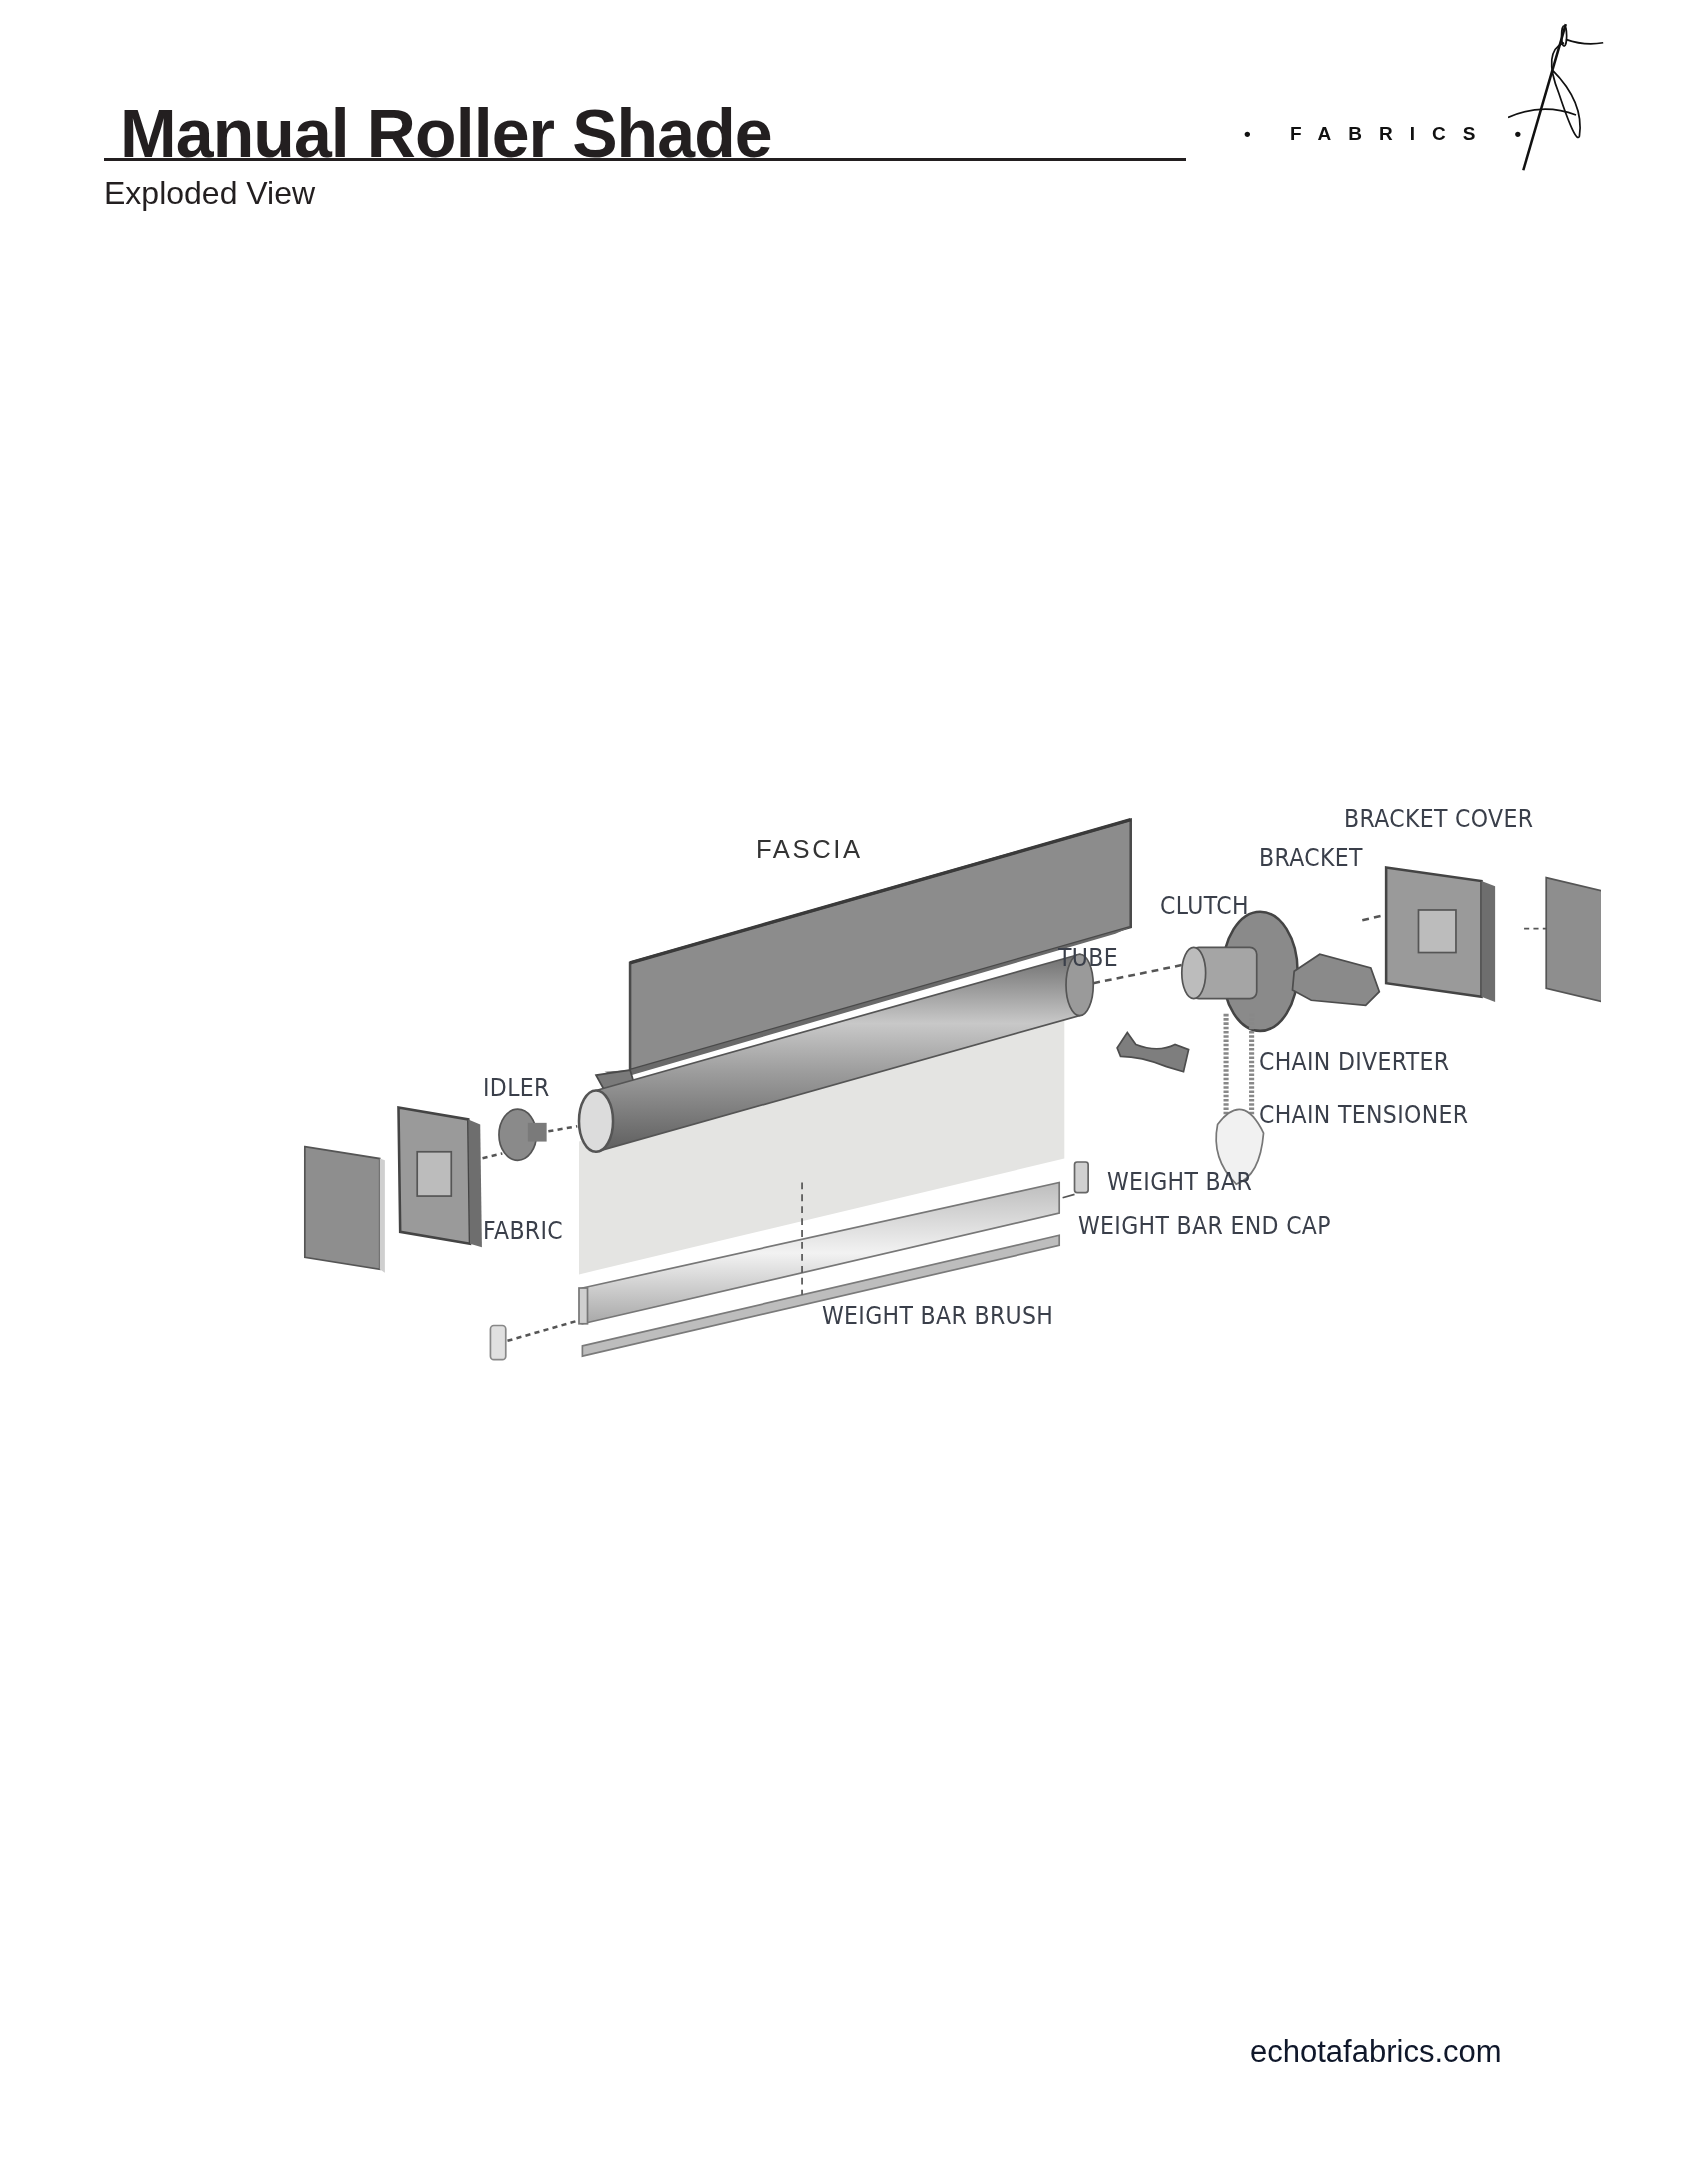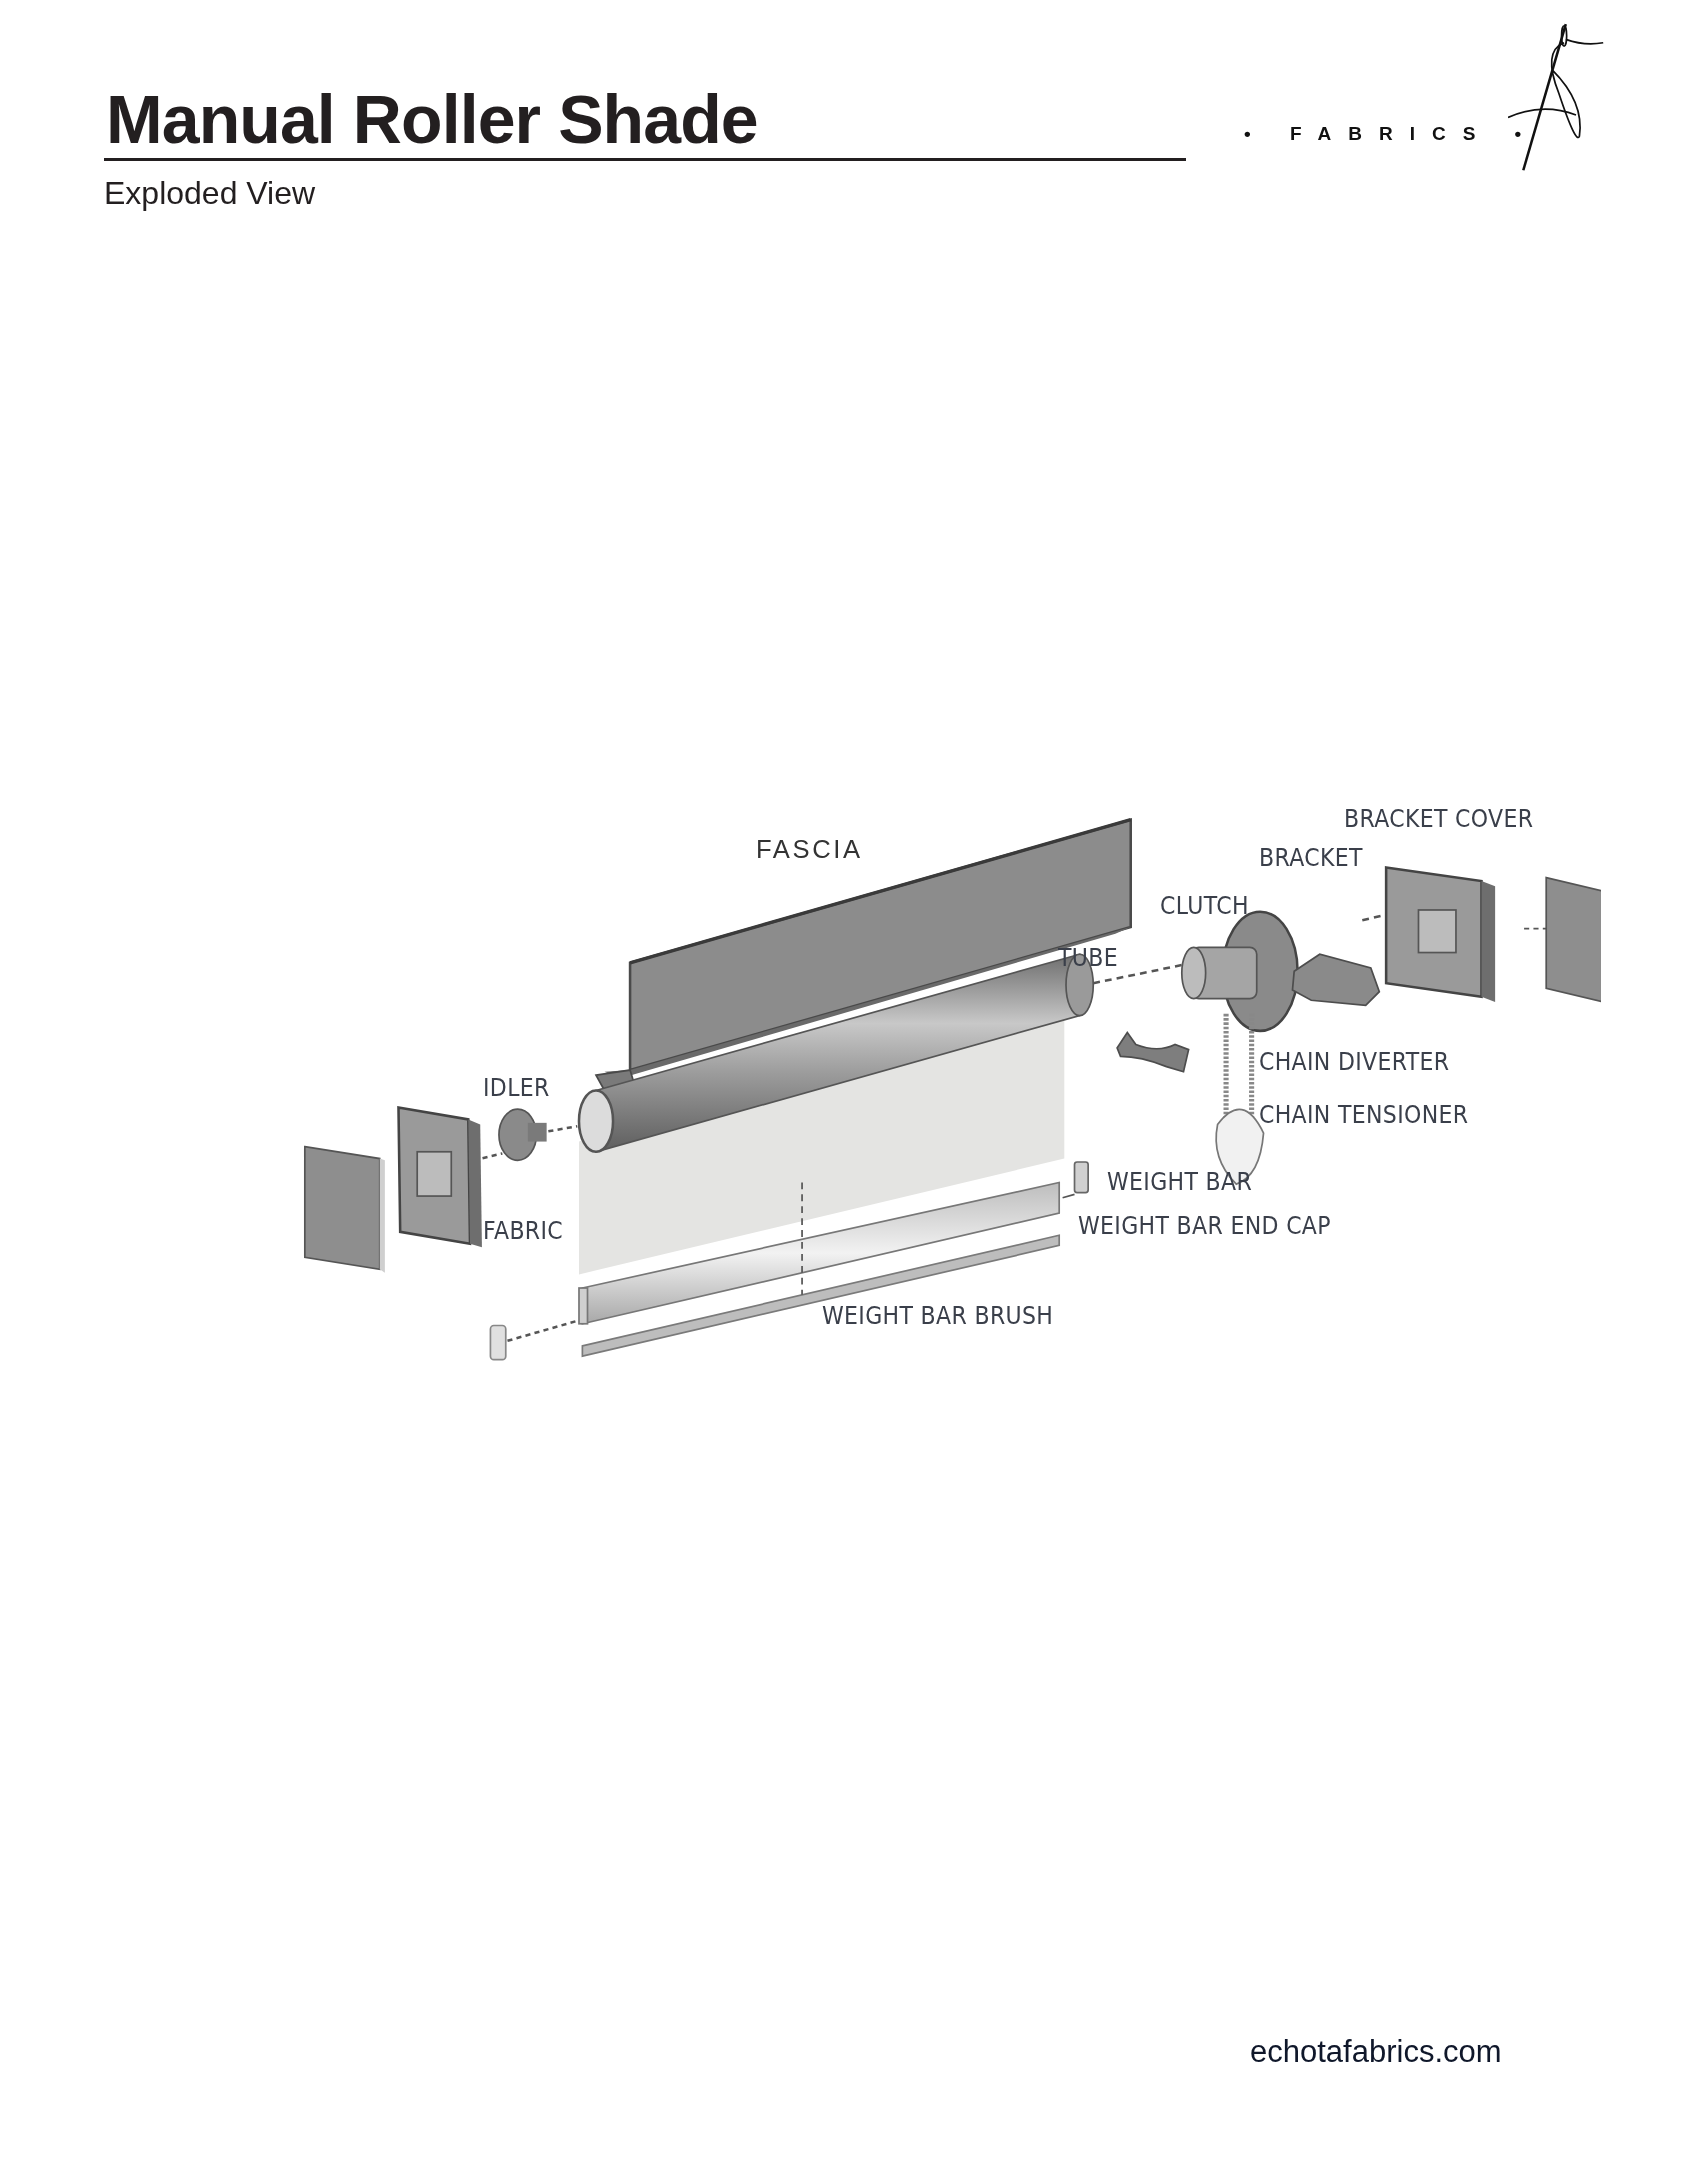--- a/index.html
+++ b/index.html
@@ -1,17 +1,17 @@
 <!DOCTYPE html>
 <html style="font-size:13.6px"><head>
 <meta charset="utf-8">
 <style>
   html, body { margin: 0; padding: 0; background: #ffffff; }
   body { width: 1685px; height: 2181px; position: relative; overflow: hidden; font-family: "Liberation Sans", sans-serif; color: #231f20; }
-  .title { position: absolute; left: 104px; top: 78px; font-size: 68px; font-weight: bold; letter-spacing: -0.9px; color: #231f20; margin: 2px; }
+  .title { position: absolute; left: 104px; top: 78px; font-size: 68px; font-weight: bold; letter-spacing: -0.9px; color: #231f20; margin: 16px; }
   .title-rule { position: absolute; left: 104px; top: 158px; width: 1082px; height: 3.4px; background: #231f20; }
   .subtitle { position: absolute; left: 104px; top: 175px; font-size: 32px; color: #231f20; text-align: center; }
   .logo { position: absolute; left: 1227px; top: 17px; width: 392px; height: 162px; }
   .logo-word { position: absolute; left: 19px; top: 29px; font-family: "Liberation Serif", serif; font-size: 66px; letter-spacing: 17px; color: #111; }
   .logo-sub { position: absolute; left: 17px; top: 106px; font-family: "Liberation Sans", sans-serif; font-size: 19px; letter-spacing: 17px; color: #111; font-weight: bold; }
   .logo-needle { position: absolute; left: 281px; top: 0; width: 102px; height: 162px; }
   .diagram { position: absolute; left: 170px; top: 801px; width: 1431px; height: 596px; }
   .lbl { position: absolute; font-family: "DejaVu Sans", sans-serif; font-size: 25.6px; color: #3a3f4a; letter-spacing: 0.4px; white-space: nowrap; transform: scaleX(0.86); transform-origin: left top; }
   .lbl.fascia { font-family: "Liberation Sans", sans-serif; color: #333; letter-spacing: 2.6px; transform: none; font-size: 25.6px; }
   .footer { position: absolute; left: 1250px; top: 2034px; font-size: 31px; color: #0f172a; }

